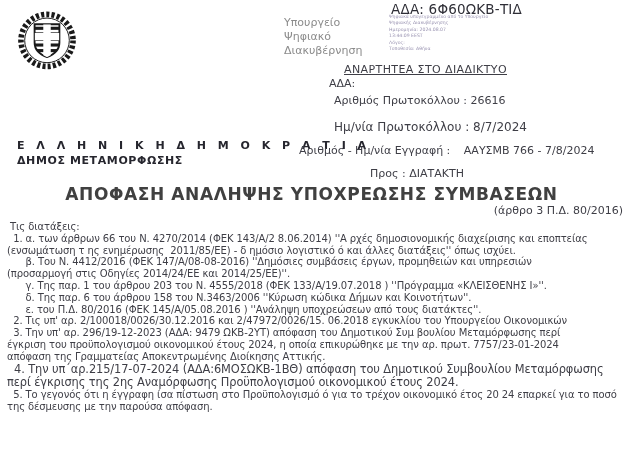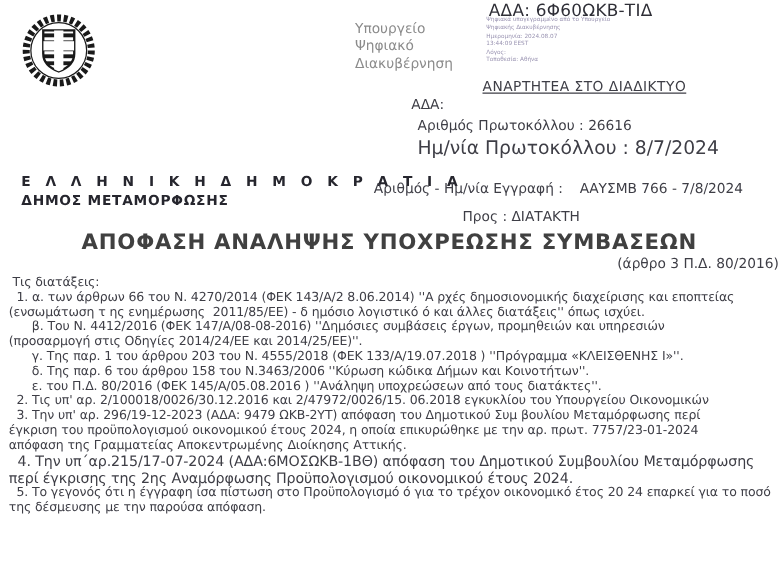--- a/index.html
+++ b/index.html
@@ -9,24 +9,24 @@
     background:#ffffff;
     font-family:"DejaVu Sans","Liberation Sans",sans-serif;
     color:#3e3e46;
     overflow:hidden;
   }
   .abs{position:absolute;}
   .emblem{left:16px;top:8px;width:62px;height:66px;}
   .ministry{left:284px;top:16px;font-size:11px;line-height:14px;color:#8b8b8b;}
   .stamp{left:389px;top:14px;font-size:4.6px;line-height:6.4px;color:#9a94b2;width:110px;}
   .ada-top{left:0;top:1px;width:100%;text-align:center;font-size:13.5px;color:#2e2e36;letter-spacing:0.2px;padding-left:290px;box-sizing:border-box;}
-  .anartitea{left:344px;top:63px;font-size:11px;color:#3e3e46;text-decoration:underline;letter-spacing:0.4px;margin-left:42px;}
+  .anartitea{left:344px;top:63px;font-size:11px;color:#3e3e46;text-decoration:underline;letter-spacing:0.4px;}
   .ada-label{left:329px;top:77px;font-size:11px;}
   .proto-num{left:334px;top:94px;font-size:11px;}
-  .proto-date{left:334px;top:109px;font-size:15px;}
+  .proto-date{left:334px;top:120px;font-size:12px;}
   .registry{left:299px;top:144px;font-size:11px;}
   .registry .val{margin-left:10px;margin-top:21px;}
   .pros{left:370px;top:167px;font-size:11px;}
   .republic{left:17px;top:139px;font-size:11px;font-weight:bold;letter-spacing:4px;color:#26262e;white-space:pre;}
   .municipality{left:17px;top:154px;font-size:11px;font-weight:bold;color:#26262e;letter-spacing:0.6px;}
   .doc-title{left:0;top:184px;width:100%;text-align:center;font-size:17px;font-weight:bold;color:#404040;letter-spacing:0.6px;}
   .doc-subtitle{left:0;top:204px;width:100%;text-align:right;font-size:11px;color:#3e3e46;}
   .body-text{left:7px;top:221px;width:614px;font-size:10px;}
   .bline{white-space:pre;line-height:11.8px;letter-spacing:-0.1px;}
   .bline.large{font-size:11.4px;line-height:13.2px;}

